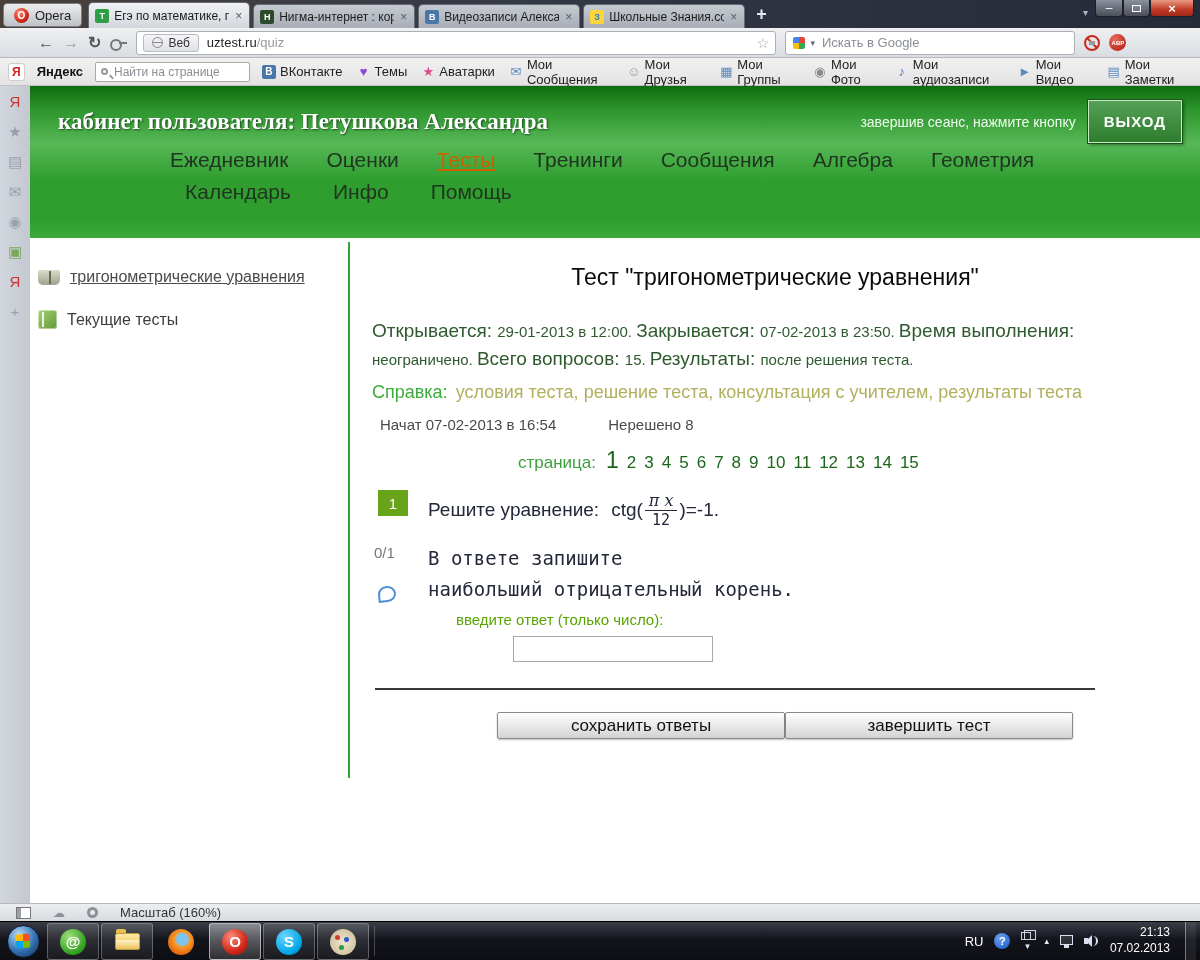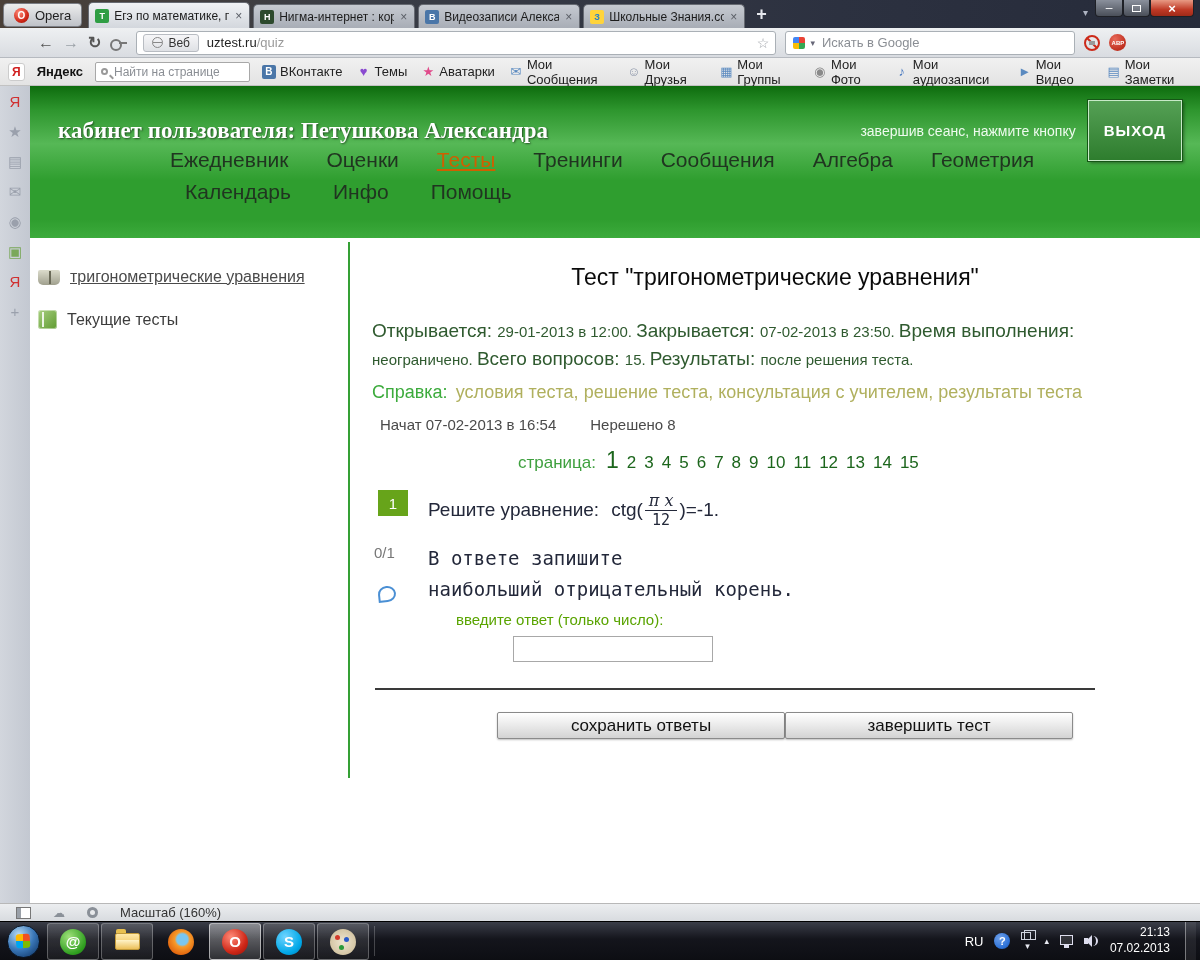--- a/index.html
+++ b/index.html
@@ -84,21 +84,21 @@
   
   .page{position:absolute;left:30px;top:86px;width:1170px;height:817px;background:#fff;overflow:hidden;}
 
   .ghead{position:relative;width:1170px;height:152px;
     background:linear-gradient(#0e6c0e 0%,#2e962e 16%,#56b856 38%,#2f9e2f 62%,#2f9e2f 88%,#3cab3c 100%);}
   .cab-row{position:absolute;left:28px;right:18px;top:14px;display:flex;align-items:center;justify-content:space-between;}
   .cab-title{font-family:"Liberation Serif",serif;font-weight:bold;font-size:23px;color:#fff;text-shadow:1px 1px 2px rgba(0,0,0,.55);}
   .logout{display:flex;align-items:center;gap:12px;}
   .logout-hint{font-size:14px;color:#eefbee;}
   .logout-btn{background:linear-gradient(#55a055,#2e7d2e);border:1px solid #c8eac8;box-shadow:0 0 0 1px #155515,2px 2px 3px rgba(0,0,0,.4);
-    color:#fff;font-weight:bold;font-size:15px;padding:21px 15px;letter-spacing:1px;}
+    color:#fff;font-weight:bold;font-size:15px;padding:12px 15px;letter-spacing:1px;}
   .nav1{position:absolute;left:140px;right:20px;top:62px;display:flex;gap:38px;}
   .nav2{position:absolute;left:155px;right:20px;top:94px;display:flex;gap:42px;}
   .nav-link{font-size:21px;color:#203520;}
   .nav-link.active{color:#cf5f00;text-decoration:underline;}
 
   .content{position:relative;width:1170px;height:600px;background:#fff;}
   .vdiv{position:absolute;left:318px;top:4px;width:2px;height:536px;background:#35a035;}
   .side{position:absolute;left:0;top:0;width:316px;padding:30px 0 0 8px;}
   .side-item{display:flex;align-items:center;gap:10px;margin-bottom:24px;}
   .side-label{font-size:16px;color:#3c3c3c;}
@@ -111,21 +111,21 @@
   .bk-open::after{content:'';position:absolute;left:50%;top:1px;bottom:1px;width:2px;background:#6a6a58;}
 
   .main{position:absolute;left:320px;top:0;width:850px;}
   .mtitle{margin-top:26px;text-align:center;font-size:23px;color:#0a0a0a;}
   .info{margin:26px 20px 0 22px;line-height:27px;color:#2f5a2f;}
   .info .lg{font-size:19px;}
   .info .sm{font-size:15px;}
   .helprow{margin:9px 0 0 22px;font-size:18px;}
   .help-label{color:#3cab3c;margin-right:8px;}
   .hlink{color:#b0b05e;margin-right:5px;text-decoration:none;}
-  .startedrow{margin:13px 16px 0 30px;font-size:15px;color:#4a4a4a;display:flex;gap:34px;}
+  .startedrow{margin:13px 16px 0 30px;font-size:15px;color:#4a4a4a;display:flex;gap:52px;}
   .ctrlrow{margin:16px 0 0 190px;display:flex;gap:10px;align-items:center;}
   .selbox{width:356px;height:30px;border:1px solid #969ca2;background:#fff;display:flex;align-items:center;padding:0 9px;font-size:17px;color:#111;}
   .selbox .caret{margin-left:auto;font-size:10px;color:#333;}
   .gbtn{background:linear-gradient(#ffffff,#ececec 45%,#d3d3d3);border:1px solid #8a8a8a;border-radius:2px;
     box-shadow:0 1px 2px rgba(0,0,0,.25);font-size:17px;color:#111;display:flex;align-items:center;justify-content:center;}
   .printbtn{width:190px;height:28px;font-size:16px;}
   .pagesrow{margin:14px 0 0 168px;display:flex;align-items:baseline;gap:8px;font-size:17px;}
   .pages-label{color:#3fa03f;margin-right:2px;}
   .pages{display:flex;align-items:baseline;gap:8px;}
   .pg{color:#1c661c;text-decoration:none;font-size:17px;}

